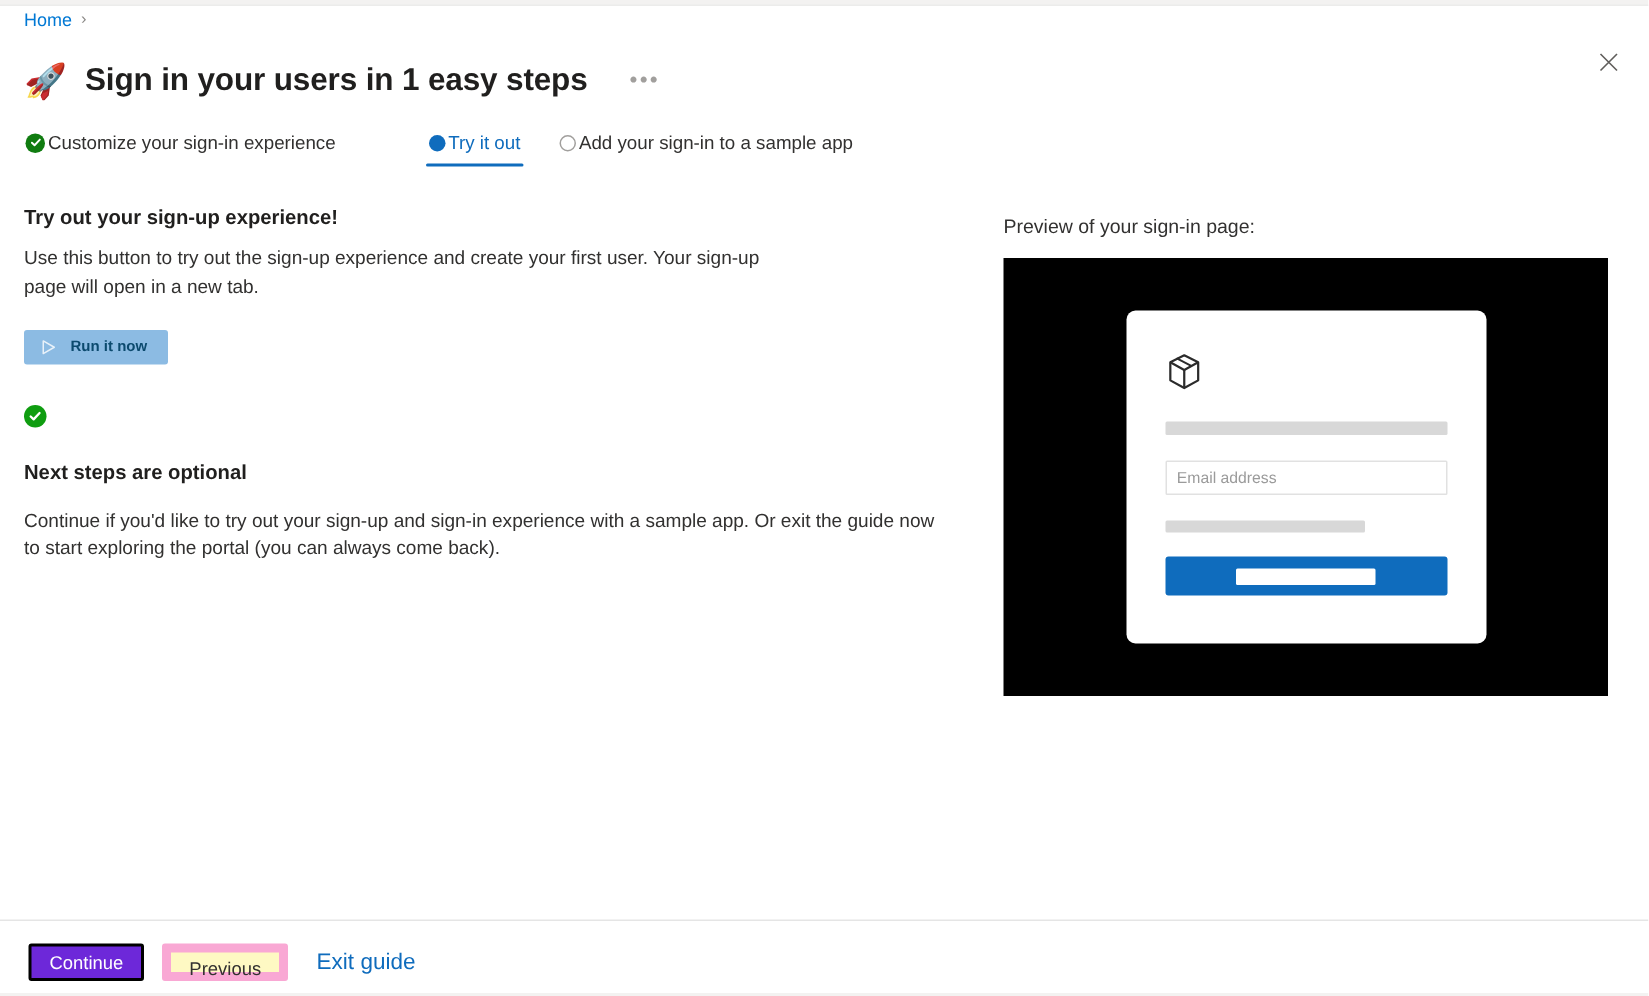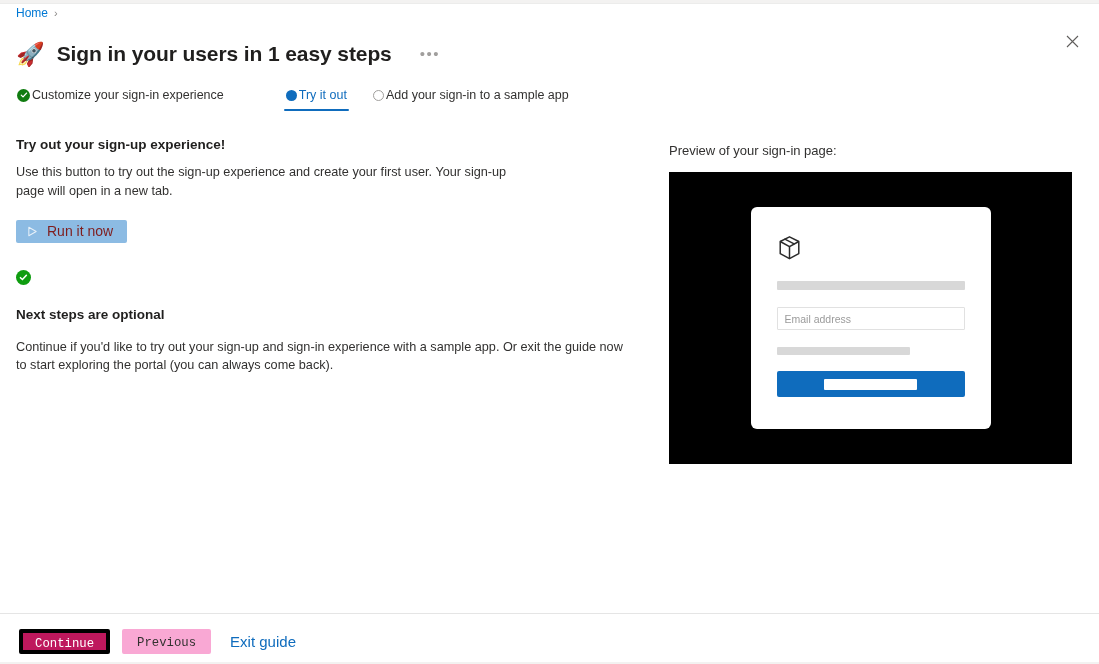--- a/index.html
+++ b/index.html
@@ -175,27 +175,27 @@
     max-width: 520px;
   }
   .body-text.wide { max-width: 618px; }
 
   .run-btn {
     margin-top: 20px;
     display: inline-flex;
     align-items: center;
     gap: 9px;
     background: #8cbbe3;
-    color: #7f1d1d;
+    color: #0c4a6e;
     border: none;
     border-radius: 2px;
     height: 23px;
     padding: 0 14px 0 11px;
-    font-size: 14px;
-    font-weight: 400;
+    font-size: 10px;
+    font-weight: 700;
     font-family: "Liberation Sans", sans-serif;
     cursor: pointer;
     line-height: 23px;
   }
   .run-btn svg { display: block; }
 
   .success-row {
     margin-top: 27px;
     display: flex;
     align-items: center;
@@ -313,43 +313,43 @@
     background: #e5e5e5;
   }
   .footer {
     position: absolute;
     left: 19px; top: 629px;
     display: flex;
     align-items: center;
     gap: 0;
   }
   .btn-primary {
-    background: #be185d;
+    background: #6d28d9;
     color: #ffffff;
-    border: 4px solid #000000;
+    border: 2px solid #000000;
     border-radius: 2px;
     height: 25px;
     min-width: 73px;
     padding: 0 12px;
     font-size: 12.3px;
-    font-family: Liberation Mono, monospace;
+    font-family: Liberation Sans, sans-serif;
     cursor: pointer;
     line-height: 23px;
   }
   .btn-secondary {
     margin-left: 12px;
-    background: #f9a8d4;
+    background: #fef9c3;
     color: #323130;
-    border: 3px solid #f9a8d4;
+    border: 6px solid #f9a8d4;
     border-radius: 2px;
     height: 25px;
     min-width: 75px;
     padding: 0 12px;
     font-size: 12.3px;
-    font-family: Liberation Mono, monospace;
+    font-family: Liberation Sans, sans-serif;
     cursor: pointer;
     line-height: 23px;
   }
   .link-btn {
     margin-left: 19px;
     color: #0f6cbd;
     font-size: 15px;
     cursor: pointer;
     text-decoration: none;
     background: none;

